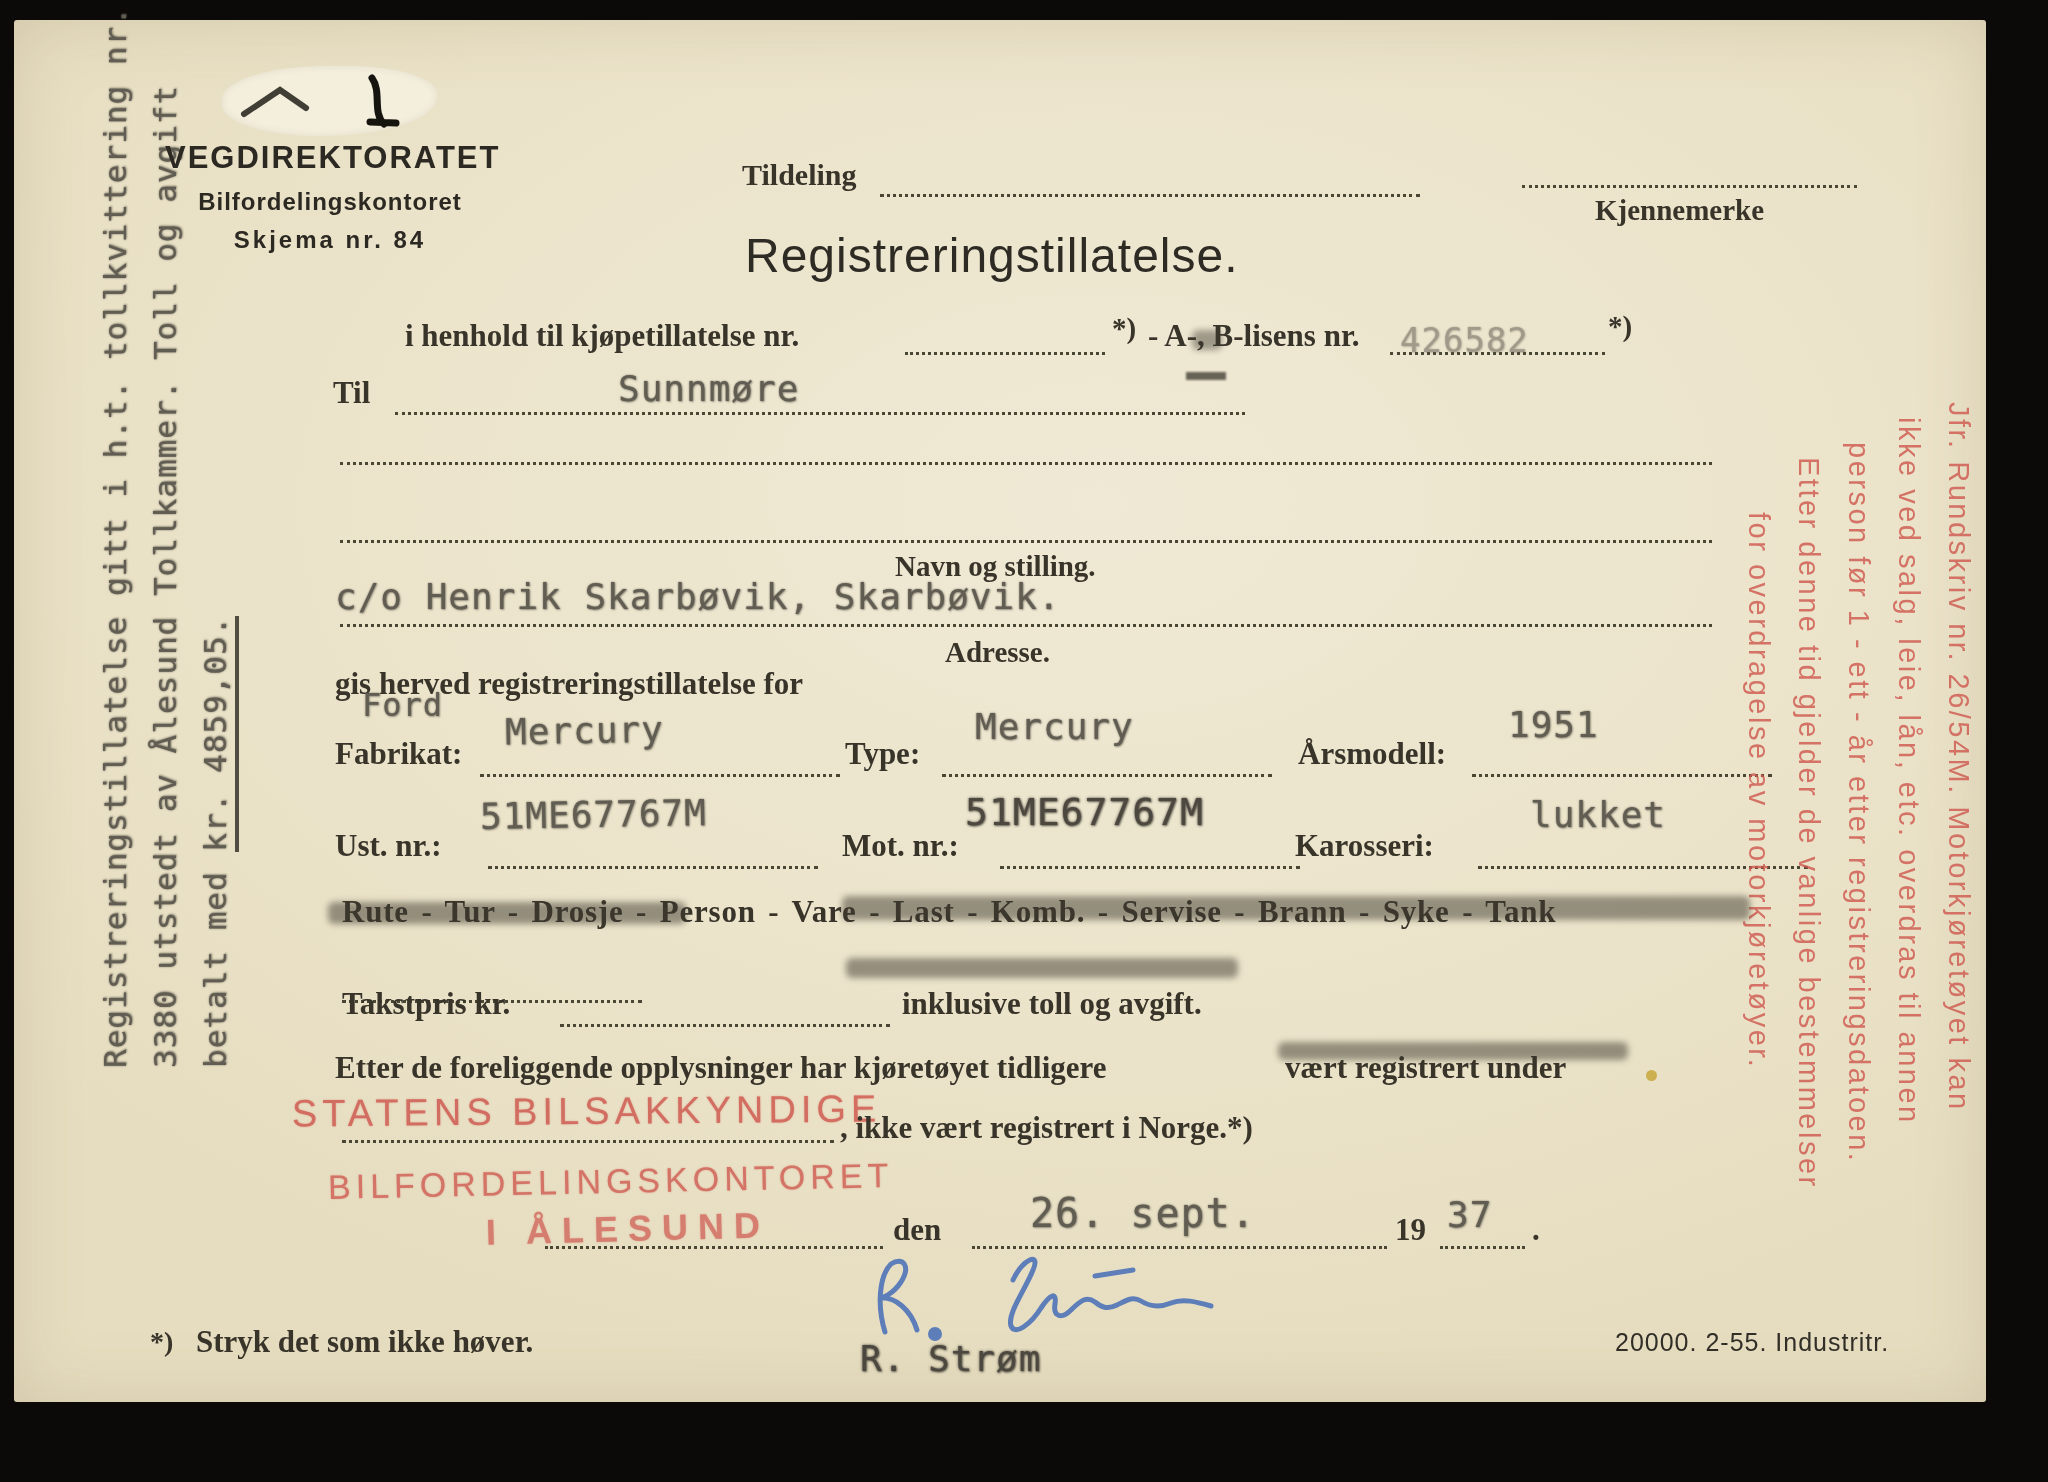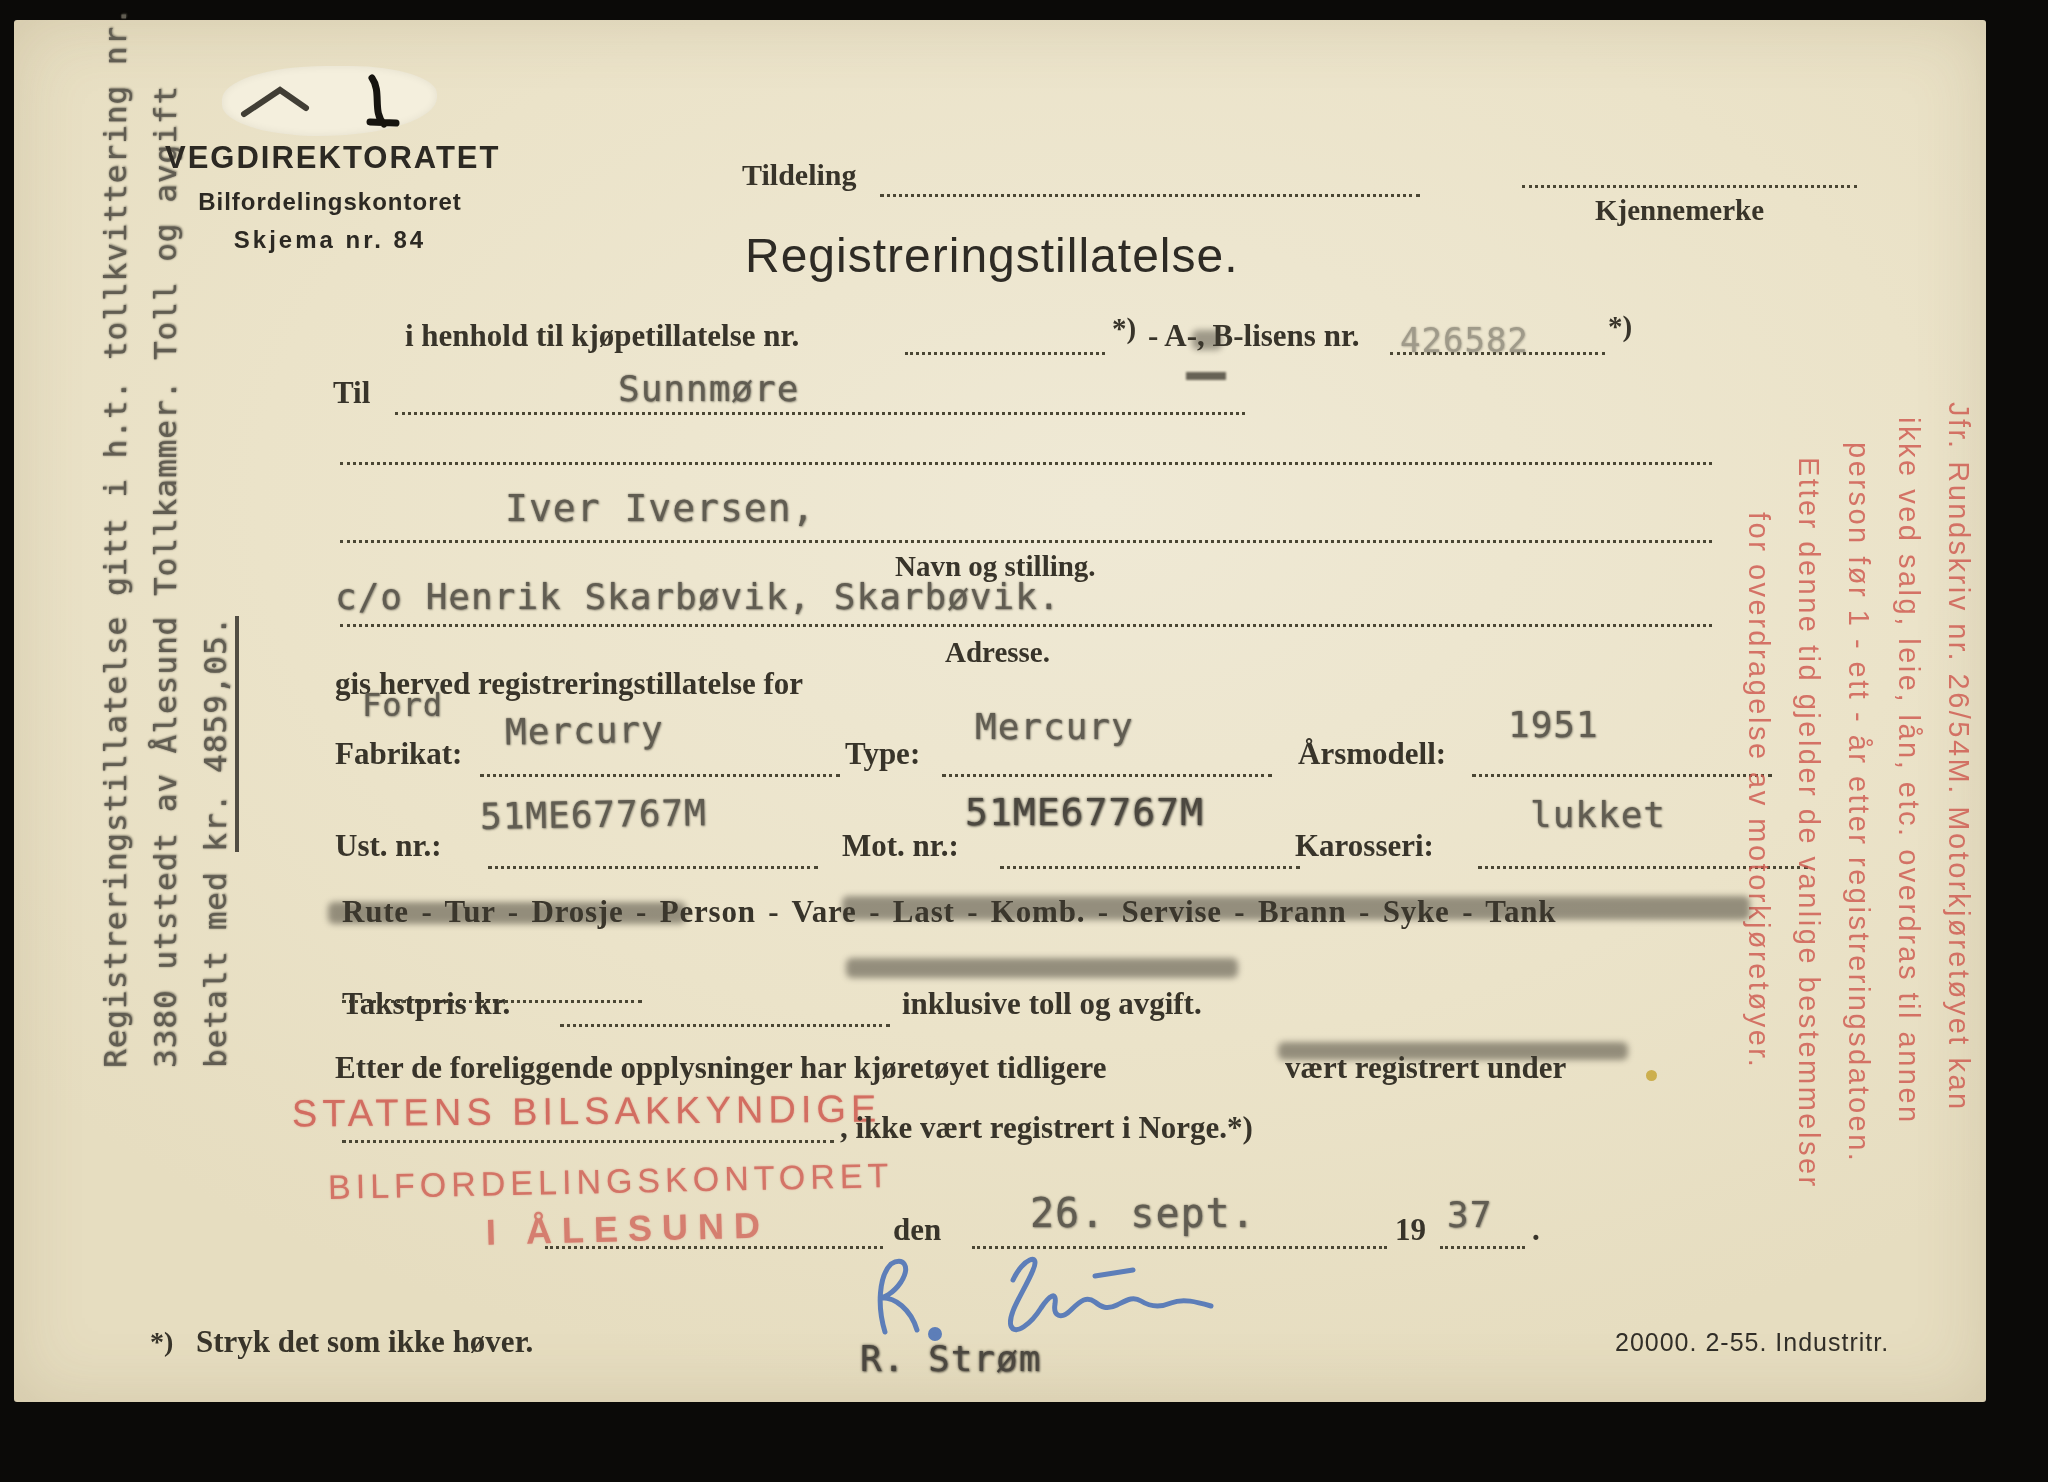--- a/index.html
+++ b/index.html
@@ -95,21 +95,20 @@
   <div class="a serif fs29" style="left:1608px;top:310px;">*)</div>
   <div class="smudge" style="left:1192px;top:330px;width:30px;height:20px;opacity:.45;"></div>
   <div class="bar" style="left:1186px;top:372px;width:40px;height:8px;"></div>
 
   <div class="a serif fs31" style="left:333px;top:375px;">Til</div>
   <div class="dotted" style="left:395px;top:412px;width:850px;"></div>
   <div class="a tw" style="left:618px;top:368px;font-size:36px;">Sunnmøre</div>
 
   <div class="dotted" style="left:340px;top:462px;width:1372px;"></div>
 
-  <div class="a tw" style="left:505px;top:486px;font-size:38px;">Iver Iversen,</div>
   <div class="dotted" style="left:340px;top:540px;width:1372px;"></div>
   <div class="a serif fs29" style="left:895px;top:550px;">Navn og stilling.</div>
 
   <div class="a tw" style="left:335px;top:576px;font-size:36px;">c/o Henrik Skarbøvik, Skarbøvik.</div>
   <div class="dotted" style="left:340px;top:624px;width:1372px;"></div>
   <div class="a serif fs29" style="left:945px;top:636px;">Adresse.</div>
 
   <div class="a serif fs31" style="left:335px;top:666px;">gis herved registreringstillatelse for</div>
   <div class="a tw" style="left:362px;top:686px;font-size:32px;">Ford</div>
 

